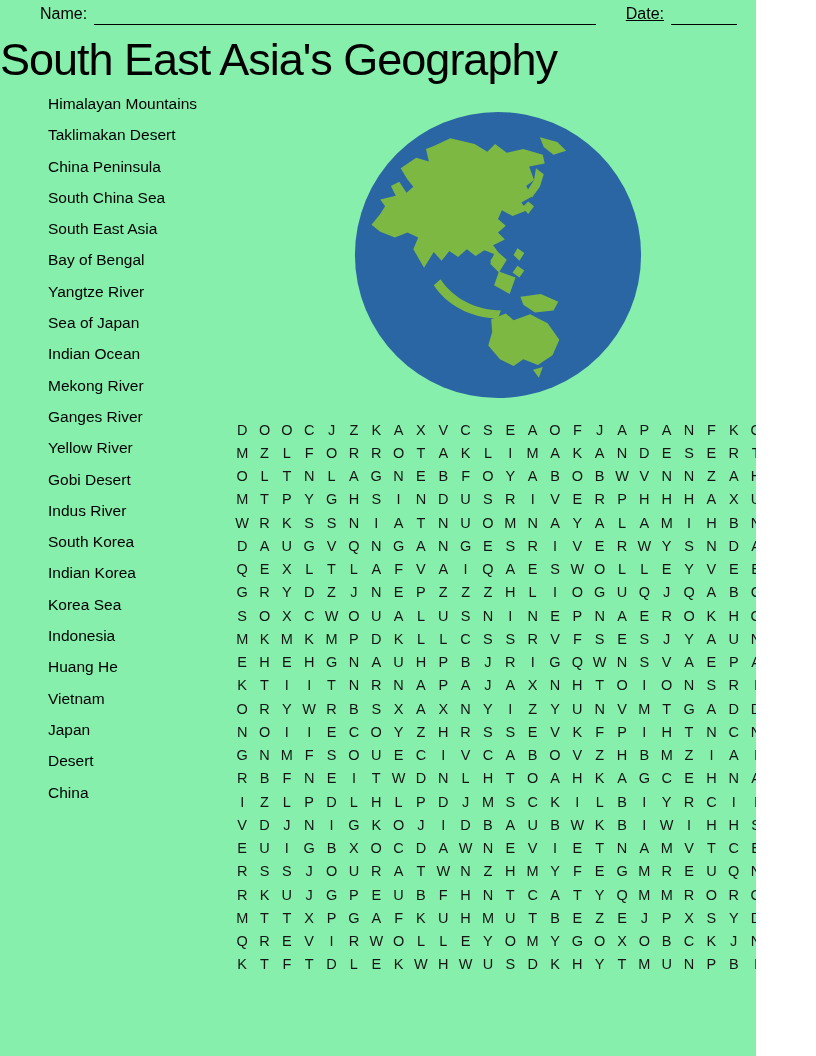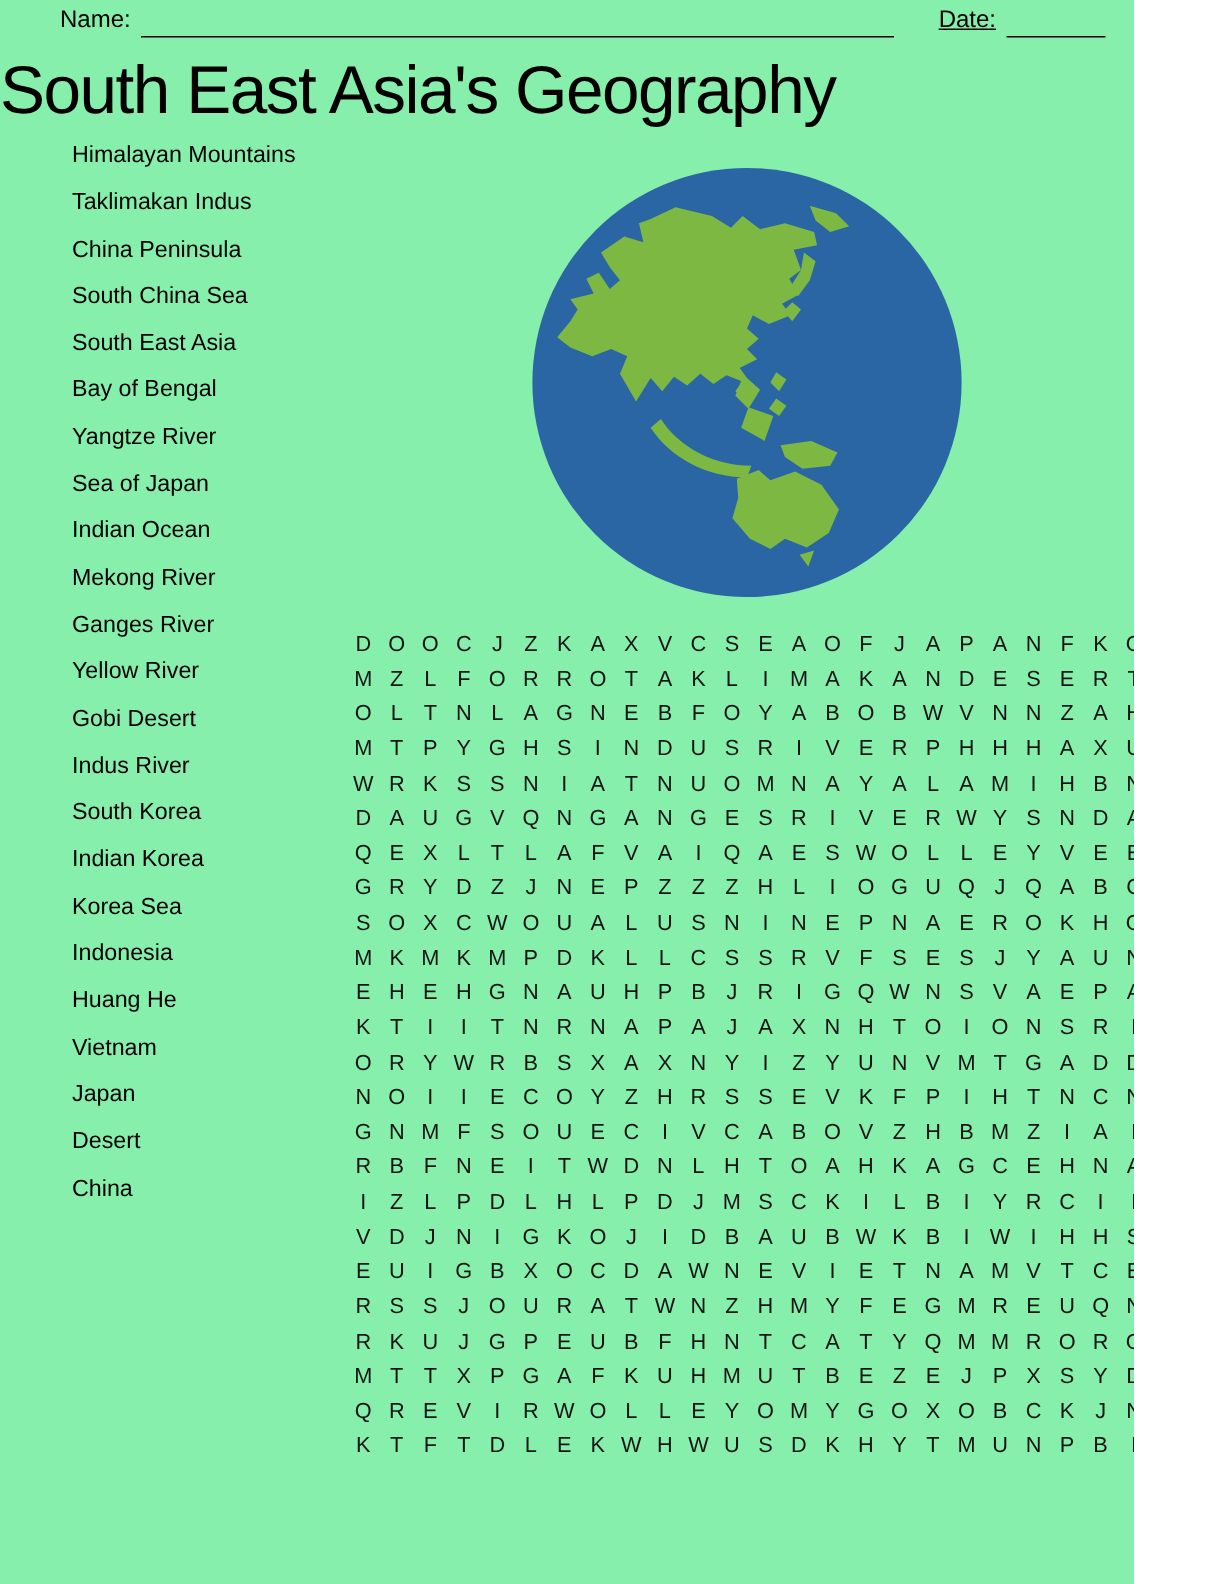--- a/index.html
+++ b/index.html
@@ -48,21 +48,21 @@
     <span>Name:</span>
     <span class="blank-line line-name"></span>
     <span class="date-label">Date:</span>
     <span class="blank-line line-date"></span>
   </div>
 
   <h1 class="title">South East Asia's Geography</h1>
 
   <ul class="word-list">
       <li>Himalayan Mountains</li>
-      <li>Taklimakan Indus</li>
+      <li>Taklimakan Desert</li>
       <li>China Peninsula</li>
       <li>South China Sea</li>
       <li>South East Asia</li>
       <li>Bay of Bengal</li>
       <li>Yangtze River</li>
       <li>Sea of Japan</li>
       <li>Indian Ocean</li>
       <li>Mekong River</li>
       <li>Ganges River</li>
       <li>Yellow River</li>

